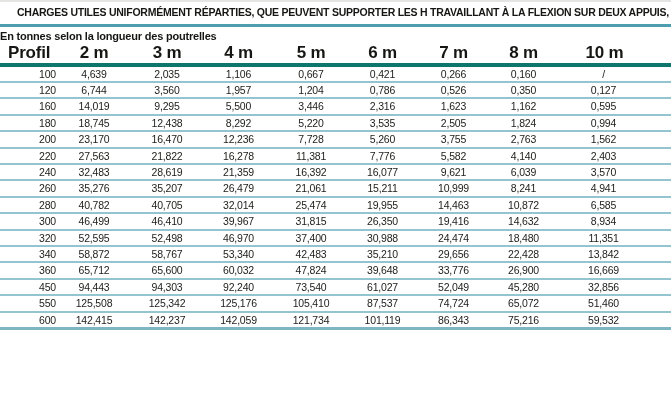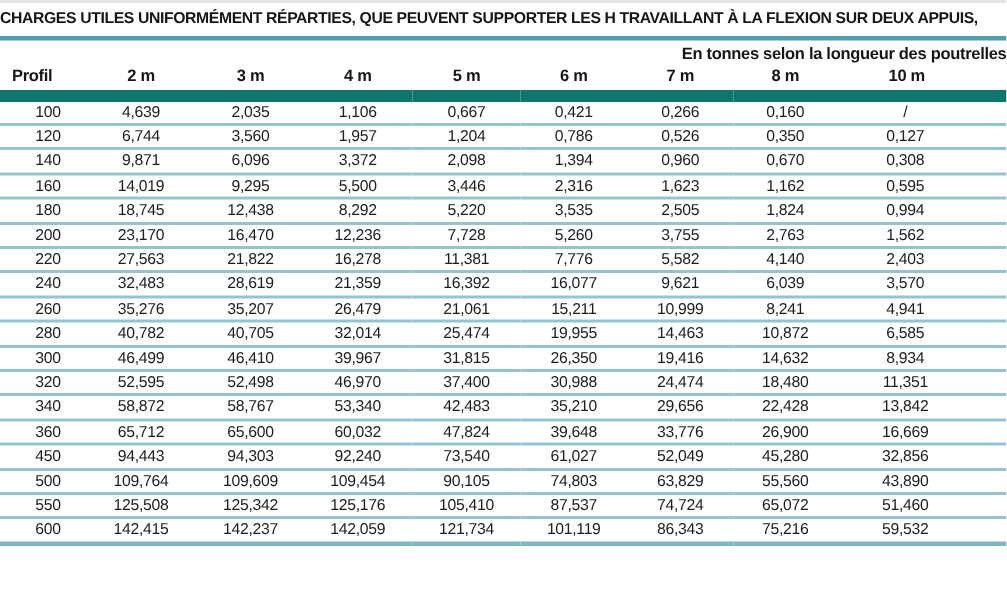--- a/index.html
+++ b/index.html
@@ -21,59 +21,59 @@
     height: 404px;
     background: #ffffff;
   }
   .scan-edge {
     height: 2px;
     width: 100%;
     background: #d9d9d5;
     opacity: 0.7;
   }
   .title-block {
-    margin: 2px 0 0 0;
+    margin: 2px 0 0 17px;
     font-weight: bold;
     font-size: 10.5px;
     line-height: 16.5px;
     letter-spacing: -0.25px;
     white-space: nowrap;
     color: #161614;
   }
   .band-top {
     height: 3px;
     width: 671px;
     margin-top: 3px;
     background: #4d9fb0;
   }
   .subtitle {
-    text-align: right;
+    text-align: left;
     font-weight: bold;
     font-size: 11px;
     line-height: 14px;
     margin-top: 2px;
     letter-spacing: -0.2px;
     color: #161614;
   }
   table.load-table {
     border-collapse: collapse;
     table-layout: fixed;
     width: 671px;
     margin-top: 0;
     border-bottom: 3px solid #7db6c2;
   }
   table.load-table th {
     font-weight: bold;
-    font-size: 11px;
+    font-size: 17px;
     height: 17px;
     padding: 0;
     text-align: center;
     vertical-align: middle;
     letter-spacing: -0.2px;
-    border-bottom: 8px solid #0f766e;
+    border-bottom: 4px solid #0f766e;
     color: #161614;
   }
   table.load-table th.profil-col {
     text-align: left;
     padding-left: 8px;
   }
   table.load-table th.last-col {
     padding-right: 20px;
   }
   table.load-table td {
@@ -85,21 +85,21 @@
     text-align: center;
     vertical-align: middle;
     letter-spacing: -0.2px;
     border-bottom: 2px solid #93c4cf;
     color: #1c1c1a;
   }
   table.load-table tbody tr:last-child td {
     border-bottom: none;
   }
   table.load-table td:first-child {
-    text-align: center;
+    text-align: right;
     padding-left: 8px;
   }
   table.load-table td:last-child {
     padding-right: 22px;
   }
 </style>
 </head>
 <body>
 
 <div class="page">
@@ -156,31 +156,20 @@
           <td>6,744</td>
           <td>3,560</td>
           <td>1,957</td>
           <td>1,204</td>
           <td>0,786</td>
           <td>0,526</td>
           <td>0,350</td>
           <td>0,127</td>
         </tr>
         <tr>
-          <td>140</td>
-          <td>9,871</td>
-          <td>6,096</td>
-          <td>3,372</td>
-          <td>2,098</td>
-          <td>1,394</td>
-          <td>0,960</td>
-          <td>0,670</td>
-          <td>0,308</td>
-        </tr>
-        <tr>
           <td>160</td>
           <td>14,019</td>
           <td>9,295</td>
           <td>5,500</td>
           <td>3,446</td>
           <td>2,316</td>
           <td>1,623</td>
           <td>1,162</td>
           <td>0,595</td>
         </tr>
@@ -299,31 +288,20 @@
           <td>94,443</td>
           <td>94,303</td>
           <td>92,240</td>
           <td>73,540</td>
           <td>61,027</td>
           <td>52,049</td>
           <td>45,280</td>
           <td>32,856</td>
         </tr>
         <tr>
-          <td>500</td>
-          <td>109,764</td>
-          <td>109,609</td>
-          <td>109,454</td>
-          <td>90,105</td>
-          <td>74,803</td>
-          <td>63,829</td>
-          <td>55,560</td>
-          <td>43,890</td>
-        </tr>
-        <tr>
           <td>550</td>
           <td>125,508</td>
           <td>125,342</td>
           <td>125,176</td>
           <td>105,410</td>
           <td>87,537</td>
           <td>74,724</td>
           <td>65,072</td>
           <td>51,460</td>
         </tr>

